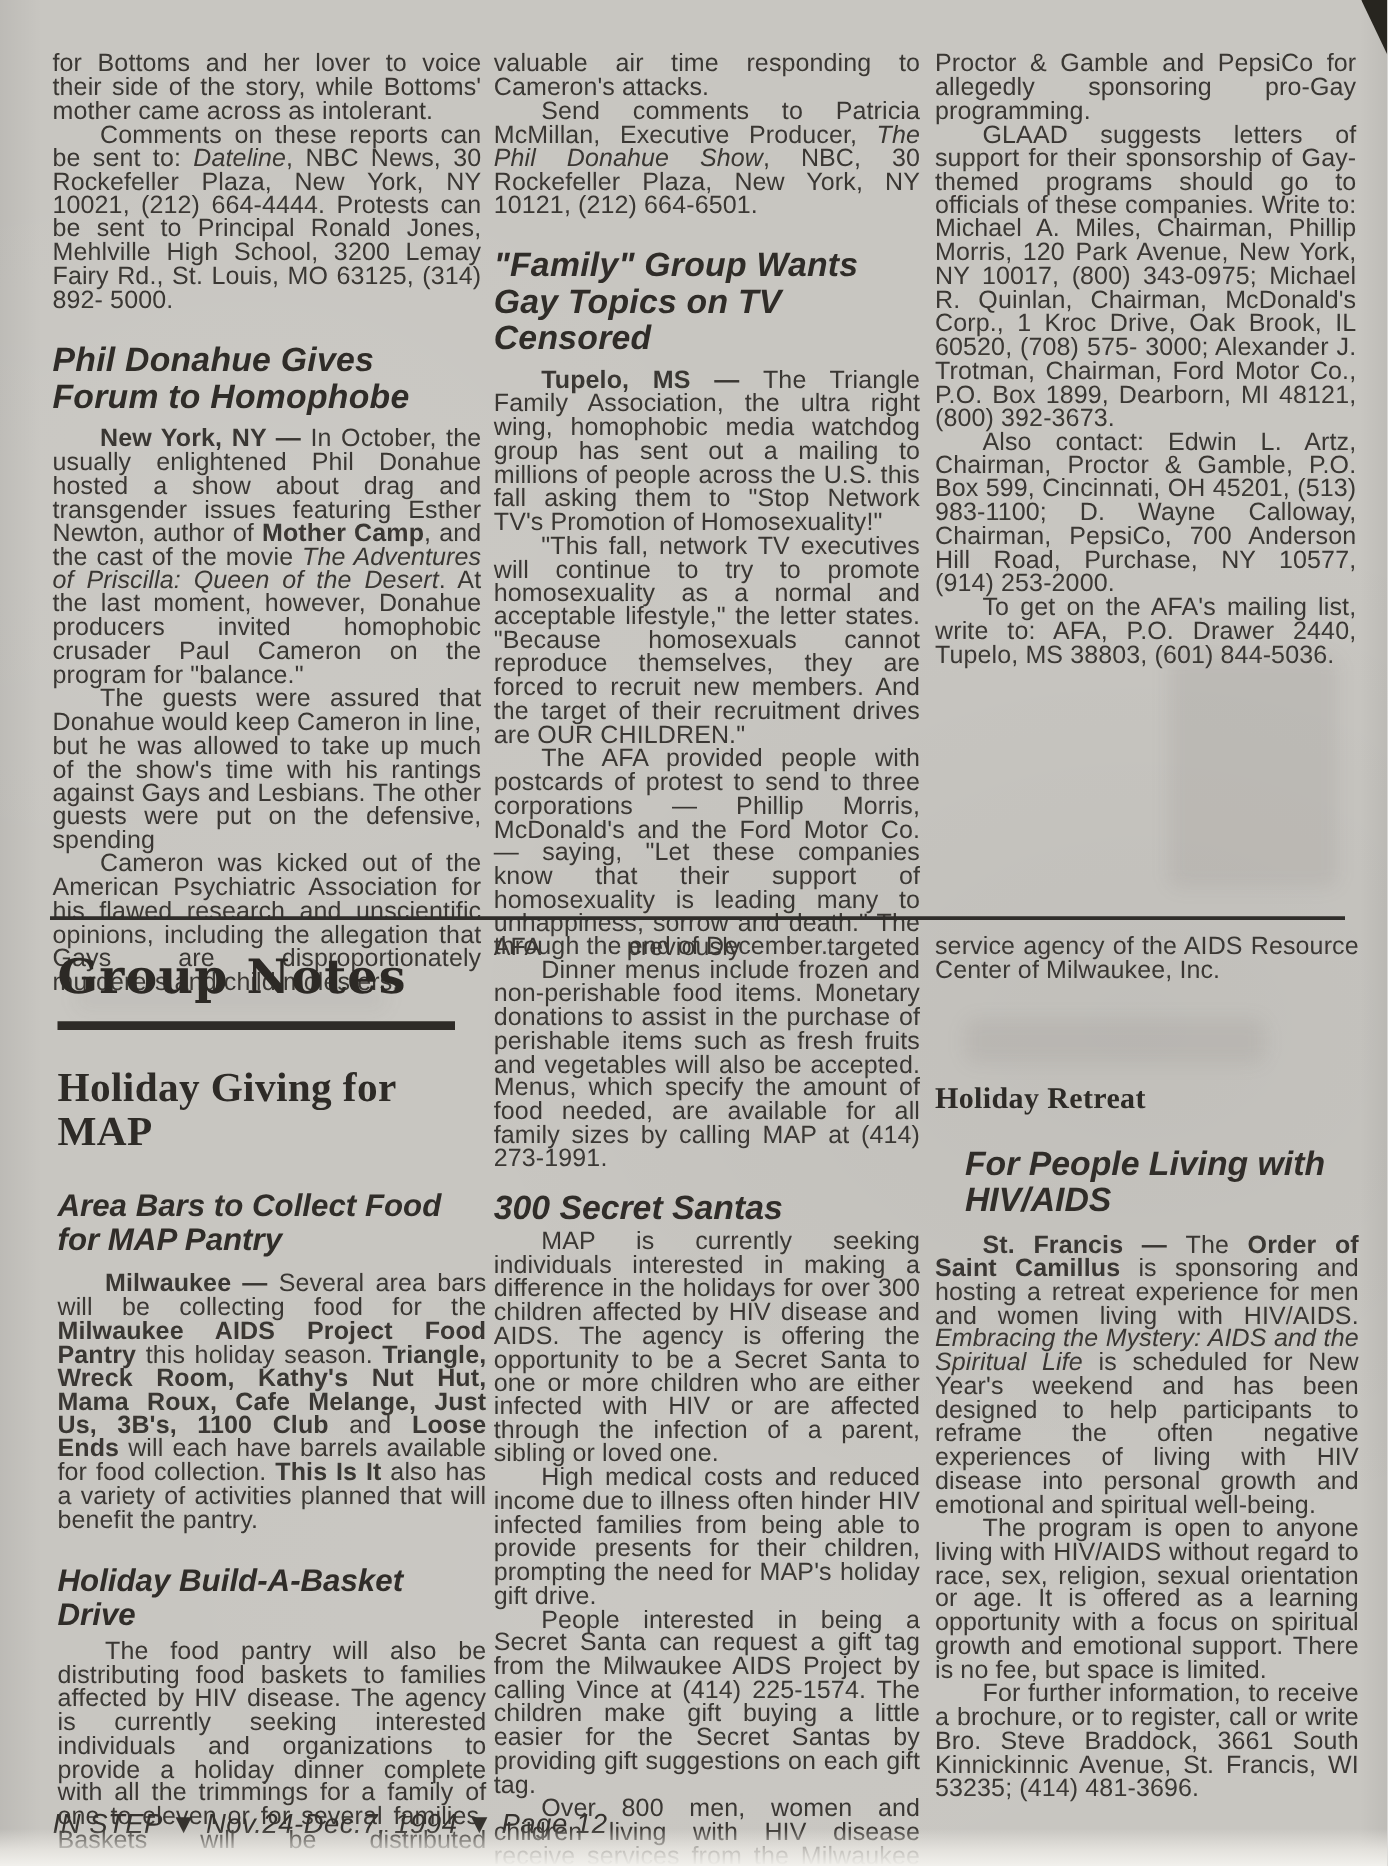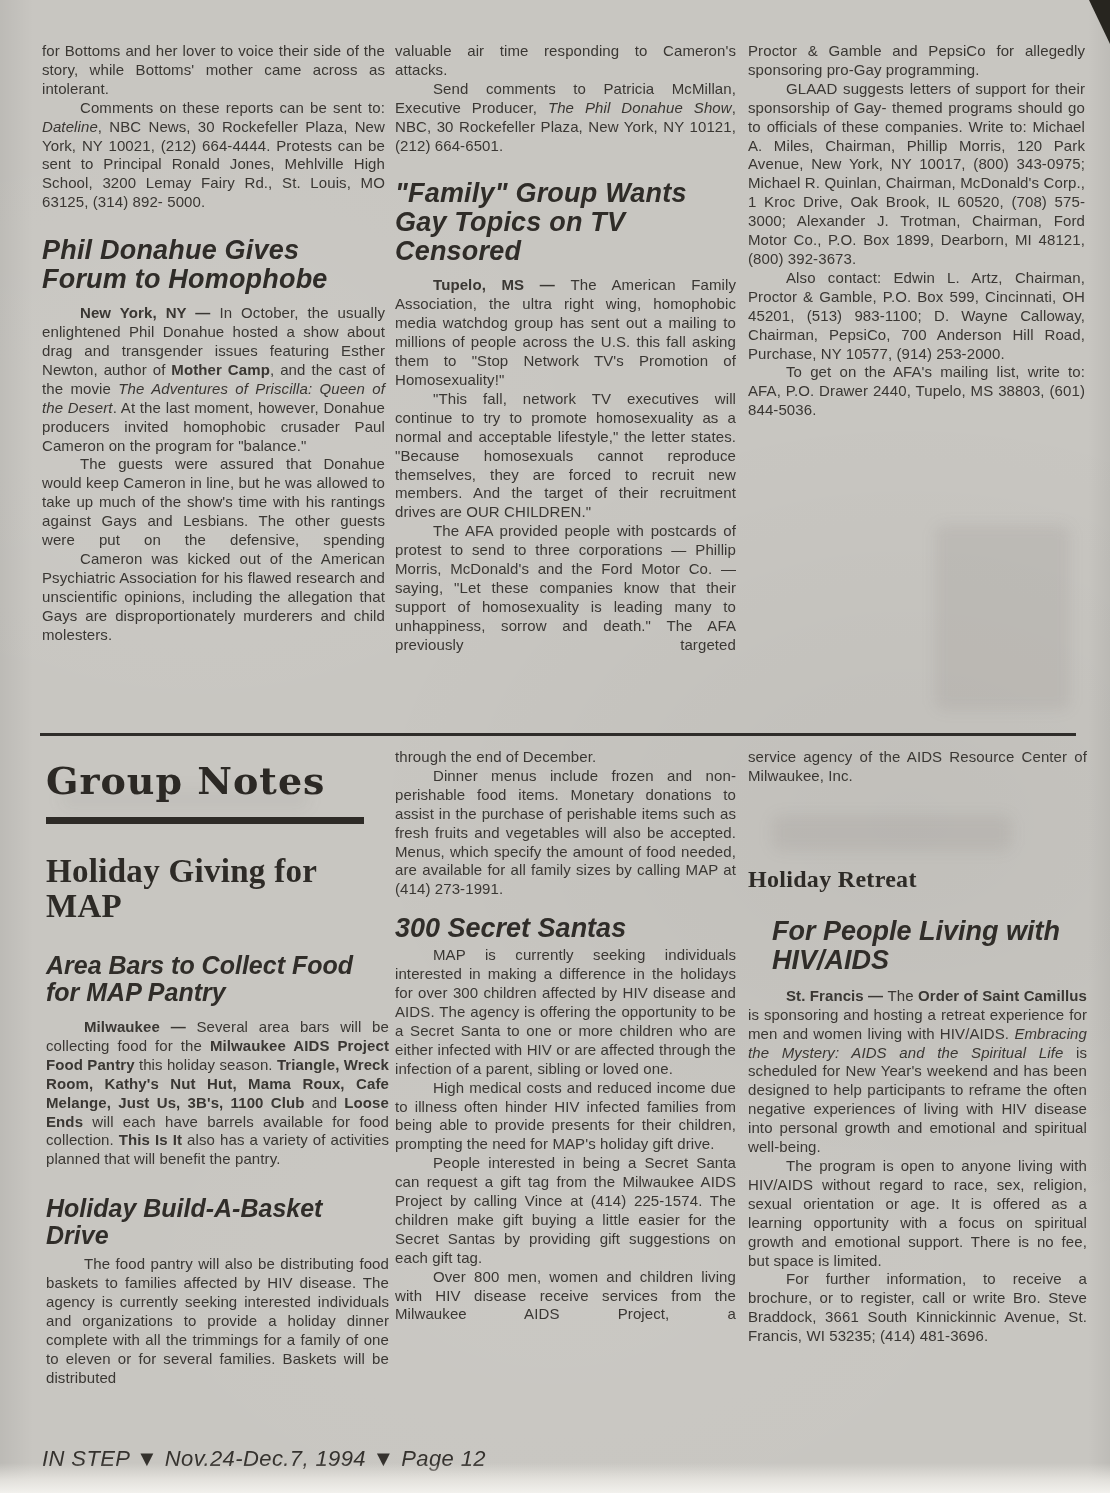--- a/index.html
+++ b/index.html
@@ -17,21 +17,21 @@
       radial-gradient(ellipse 500px 300px at 50% 85%, rgba(255,255,255,0.04), transparent),
       linear-gradient(90deg, rgba(0,0,0,0.06), rgba(0,0,0,0) 3%),
       linear-gradient(270deg, rgba(0,0,0,0.05), rgba(0,0,0,0) 2%),
       #c8c6c1;
     color: #3a3733;
   }
 
   .col { position: absolute; }
 
   p.body {
-    font-size: 15px;
+    font-size: 20px;
     line-height: 18.9px;
     text-align: justify;
     letter-spacing: 0.1px;
   }
   p.body.indent { text-indent: 38px; }
   p.body.cont-out { text-align-last: justify; }
   .b { font-weight: bold; }
   .i { font-style: italic; }
 
   h2.headline {
@@ -142,21 +142,21 @@
     <p class="body indent cont-out">The guests were assured that Donahue would keep Cameron in line, but he was allowed to take up much of the show's time with his rantings against Gays and Lesbians. The other guests were put on the defensive, spending</p>
     <p class="body indent">Cameron was kicked out of the American Psychiatric Association for his flawed research and unscientific opinions, including the allegation that Gays are disproportionately murderers and child molesters.</p>
   </section>
 
   <section class="col" style="left:395px; top:42px; width:341px;">
     <p class="body">valuable air time responding to Cameron's attacks.</p>
     <p class="body indent"><span>Send comments to Patricia McMillan, Executive Producer, </span><span class="i">The Phil Donahue Show</span><span>, NBC, 30 Rockefeller Plaza, New York, NY 10121, (212) 664-6501.</span></p>
 
     <h2 class="headline">"Family" Group Wants Gay Topics on TV Censored</h2>
 
-    <p class="body indent"><span class="b">Tupelo, MS — </span><span>The American Family Association, the ultra right wing, homophobic media watchdog group has sent out a mailing to millions of people across the U.S. this fall asking them to "Stop Network TV's Promotion of Homosexuality!"</span></p>
+    <p class="body indent"><span class="b">Tupelo, MS — </span><span>The Triangle Family Association, the ultra right wing, homophobic media watchdog group has sent out a mailing to millions of people across the U.S. this fall asking them to "Stop Network TV's Promotion of Homosexuality!"</span></p>
     <p class="body indent">"This fall, network TV executives will continue to try to promote homosexuality as a normal and acceptable lifestyle," the letter states. "Because homosexuals cannot reproduce themselves, they are forced to recruit new members. And the target of their recruitment drives are OUR CHILDREN."</p>
     <p class="body indent cont-out">The AFA provided people with postcards of protest to send to three corporations — Phillip Morris, McDonald's and the Ford Motor Co. — saying, "Let these companies know that their support of homosexuality is leading many to unhappiness, sorrow and death." The AFA previously targeted</p>
   </section>
 
   <section class="col" style="left:748px; top:42px; width:337px;">
     <p class="body">Proctor &amp; Gamble and PepsiCo for allegedly sponsoring pro-Gay programming.</p>
     <p class="body indent">GLAAD suggests letters of support for their sponsorship of Gay- themed programs should go to officials of these companies. Write to: Michael A. Miles, Chairman, Phillip Morris, 120 Park Avenue, New York, NY 10017, (800) 343-0975; Michael R. Quinlan, Chairman, McDonald's Corp., 1 Kroc Drive, Oak Brook, IL 60520, (708) 575- 3000; Alexander J. Trotman, Chairman, Ford Motor Co., P.O. Box 1899, Dearborn, MI 48121, (800) 392-3673.</p>
     <p class="body indent">Also contact: Edwin L. Artz, Chairman, Proctor &amp; Gamble, P.O. Box 599, Cincinnati, OH 45201, (513) 983-1100; D. Wayne Calloway, Chairman, PepsiCo, 700 Anderson Hill Road, Purchase, NY 10577, (914) 253-2000.</p>
     <p class="body indent">To get on the AFA's mailing list, write to: AFA, P.O. Drawer 2440, Tupelo, MS 38803, (601) 844-5036.</p>
   </section>

